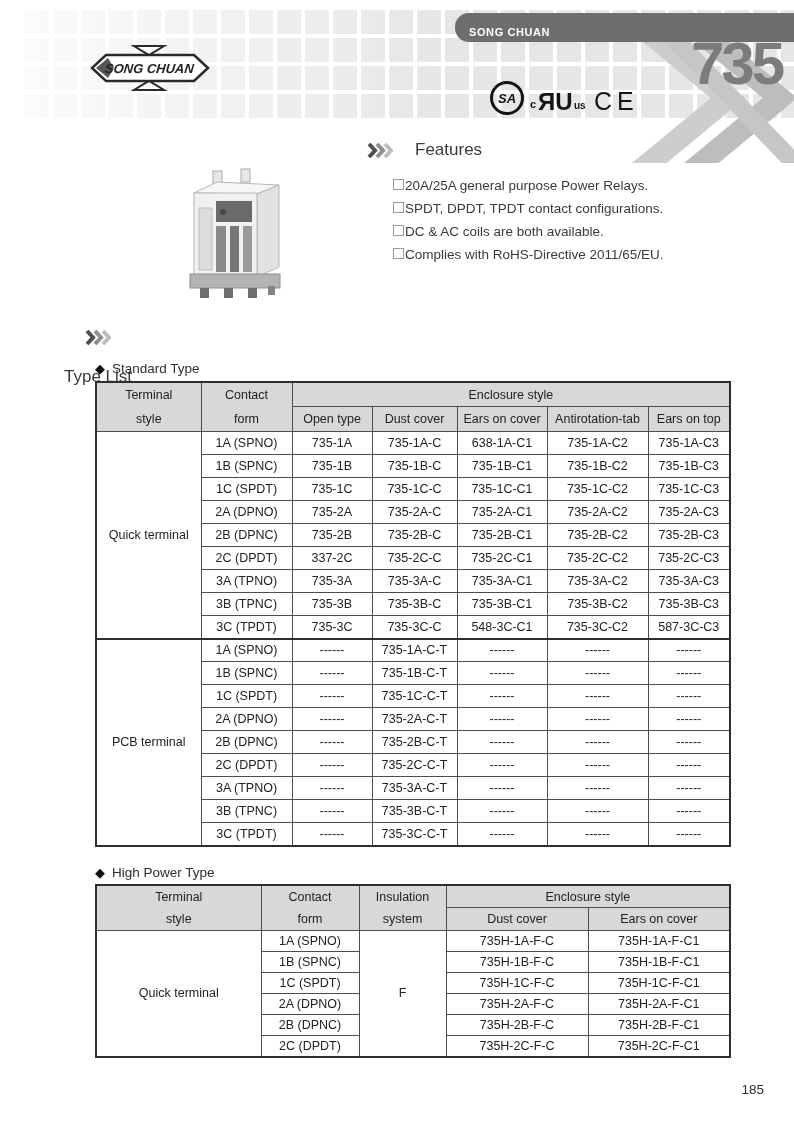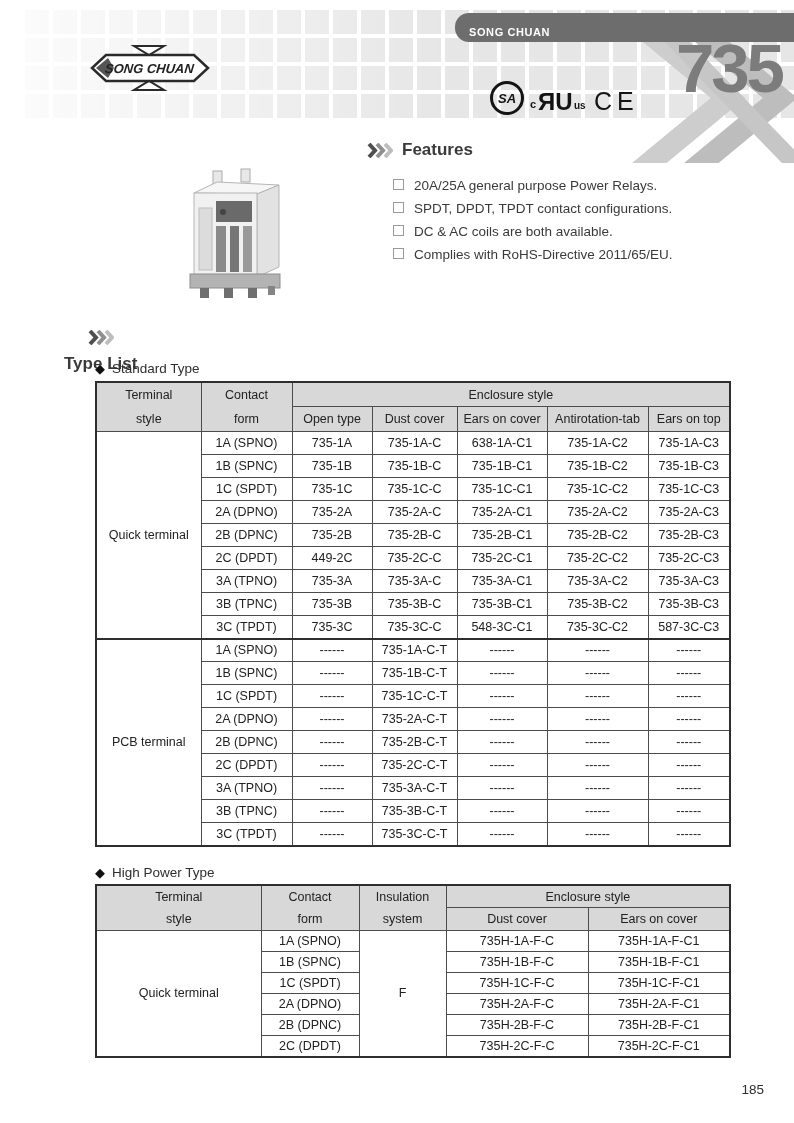--- a/index.html
+++ b/index.html
@@ -23,42 +23,42 @@
     display:flex; align-items:flex-end; padding:0 0 4px 14px;
   }
   .brand-bar span {
     color:#fff; font-size:11px; font-weight:bold; letter-spacing:.6px;
   }
   .watermark { position:absolute; top:28px; right:0; }
   .logo-svg { position:absolute; top:44px; left:90px; }
   .certs-svg { position:absolute; top:76px; left:488px; }
   .model-735 {
     position:absolute; top:34px; right:12px;
-    font-size:69px; font-weight:bold; line-height:1; letter-spacing:-3px;
+    font-size:60px; font-weight:bold; line-height:1; letter-spacing:-3px;
     color:#7c7c7c;
   }
   
-  .sec-head { position:absolute; display:flex; align-items:center; gap:9px;font-weight:bold; }
+  .sec-head { position:absolute; display:flex; align-items:center; gap:22px; }
   .sec-head .title { font-size:17px; color:#3a3a3a; }
   .features-head { top:140px; left:367px; }
   .typelist-head { top:330px; left:64px;flex-direction:column; }
   .sub-head {
     position:absolute; font-size:13.5px; color:#2e2e2e;
     display:flex; align-items:center; gap:7px;
   }
   .sub-head .diamond { font-size:13px; color:#111; line-height:1; }
   .std-sub { top:361px; left:95px; }
   .hp-sub  { top:865px; left:95px; }
   
   .relay-img { position:absolute; top:168px; left:182px; }
   .feature-list {
     position:absolute; top:174px; left:393px; width:372px; list-style:none;
   }
   .feature-list li {
-    position:relative; padding-left:21px; font-size:13.5px; color:#3a3a3a;
+    position:relative; padding-left:12px; font-size:13.5px; color:#3a3a3a;
     line-height:23px;
   }
   .feature-list .cb {
     position:absolute; left:0; top:5px; width:11px; height:11px;
     border:1px solid #9a9a9a; background:#fff;
   }
   
   table.type-table {
     position:absolute; border-collapse:collapse; table-layout:fixed;
     width:634px; left:95px; font-size:12.5px; color:#222;
@@ -236,21 +236,21 @@
       <tr>
         <td>2B (DPNC)</td>
         <td>735-2B</td>
         <td>735-2B-C</td>
         <td>735-2B-C1</td>
         <td>735-2B-C2</td>
         <td>735-2B-C3</td>
       </tr>
       <tr>
         <td>2C (DPDT)</td>
-        <td>449-2C</td>
+        <td>337-2C</td>
         <td>735-2C-C</td>
         <td>735-2C-C1</td>
         <td>735-2C-C2</td>
         <td>735-2C-C3</td>
       </tr>
       <tr>
         <td>3A (TPNO)</td>
         <td>735-3A</td>
         <td>735-3A-C</td>
         <td>735-3A-C1</td>

